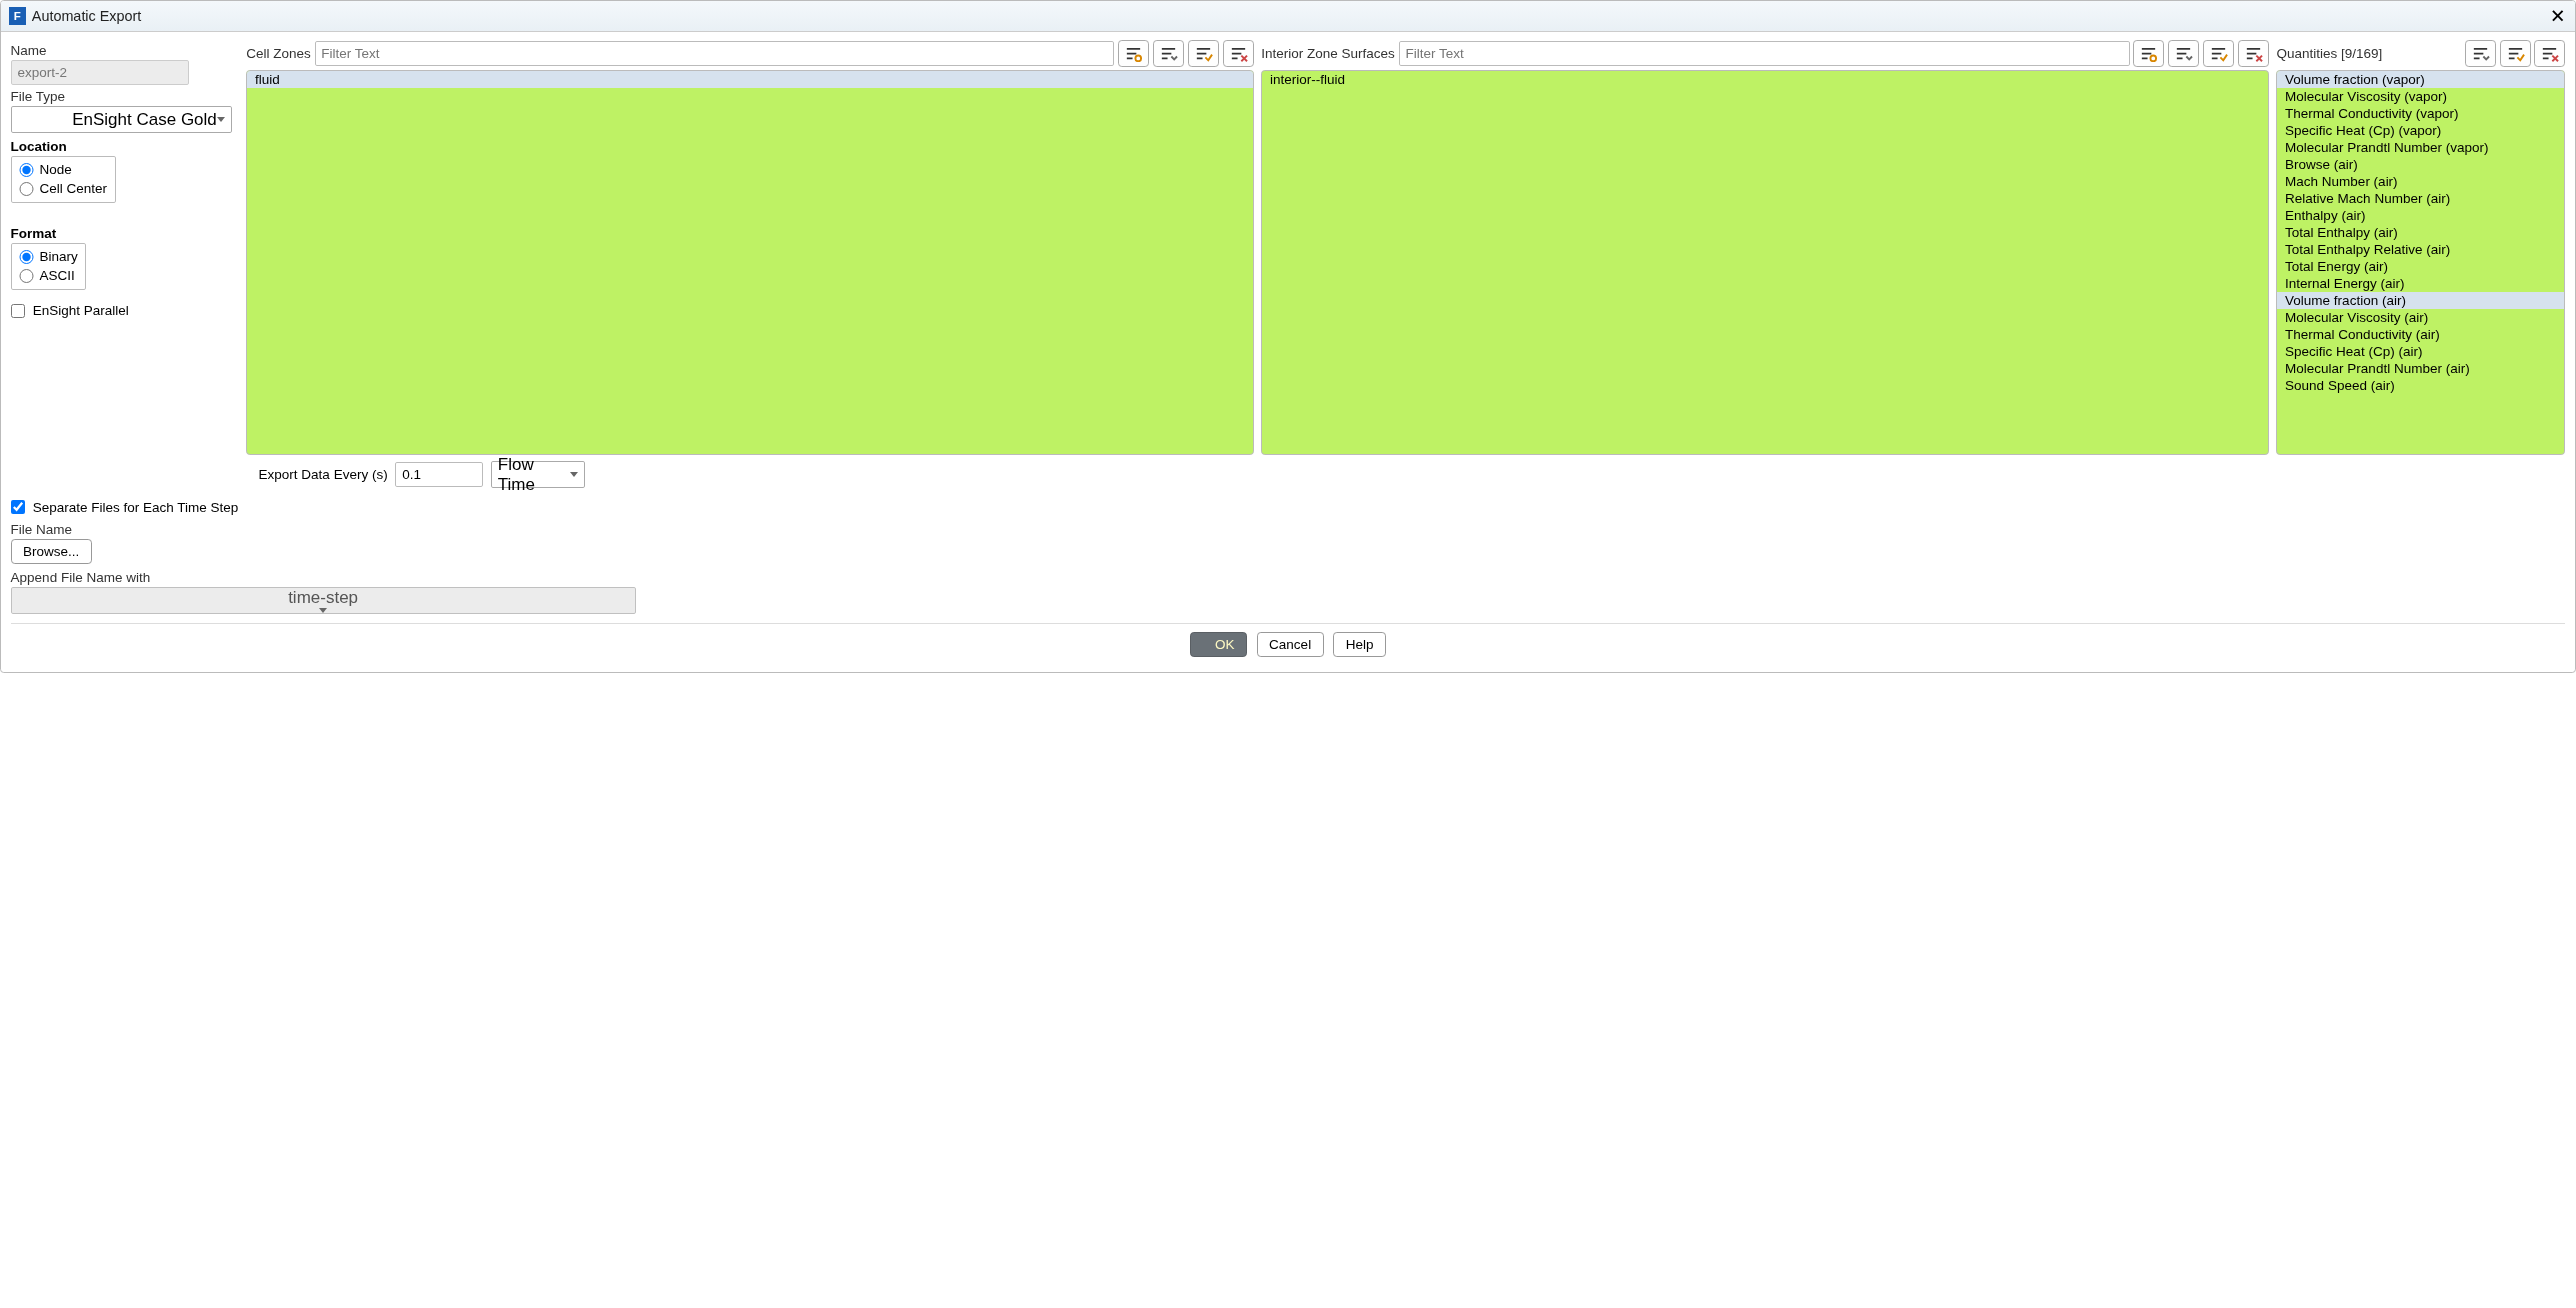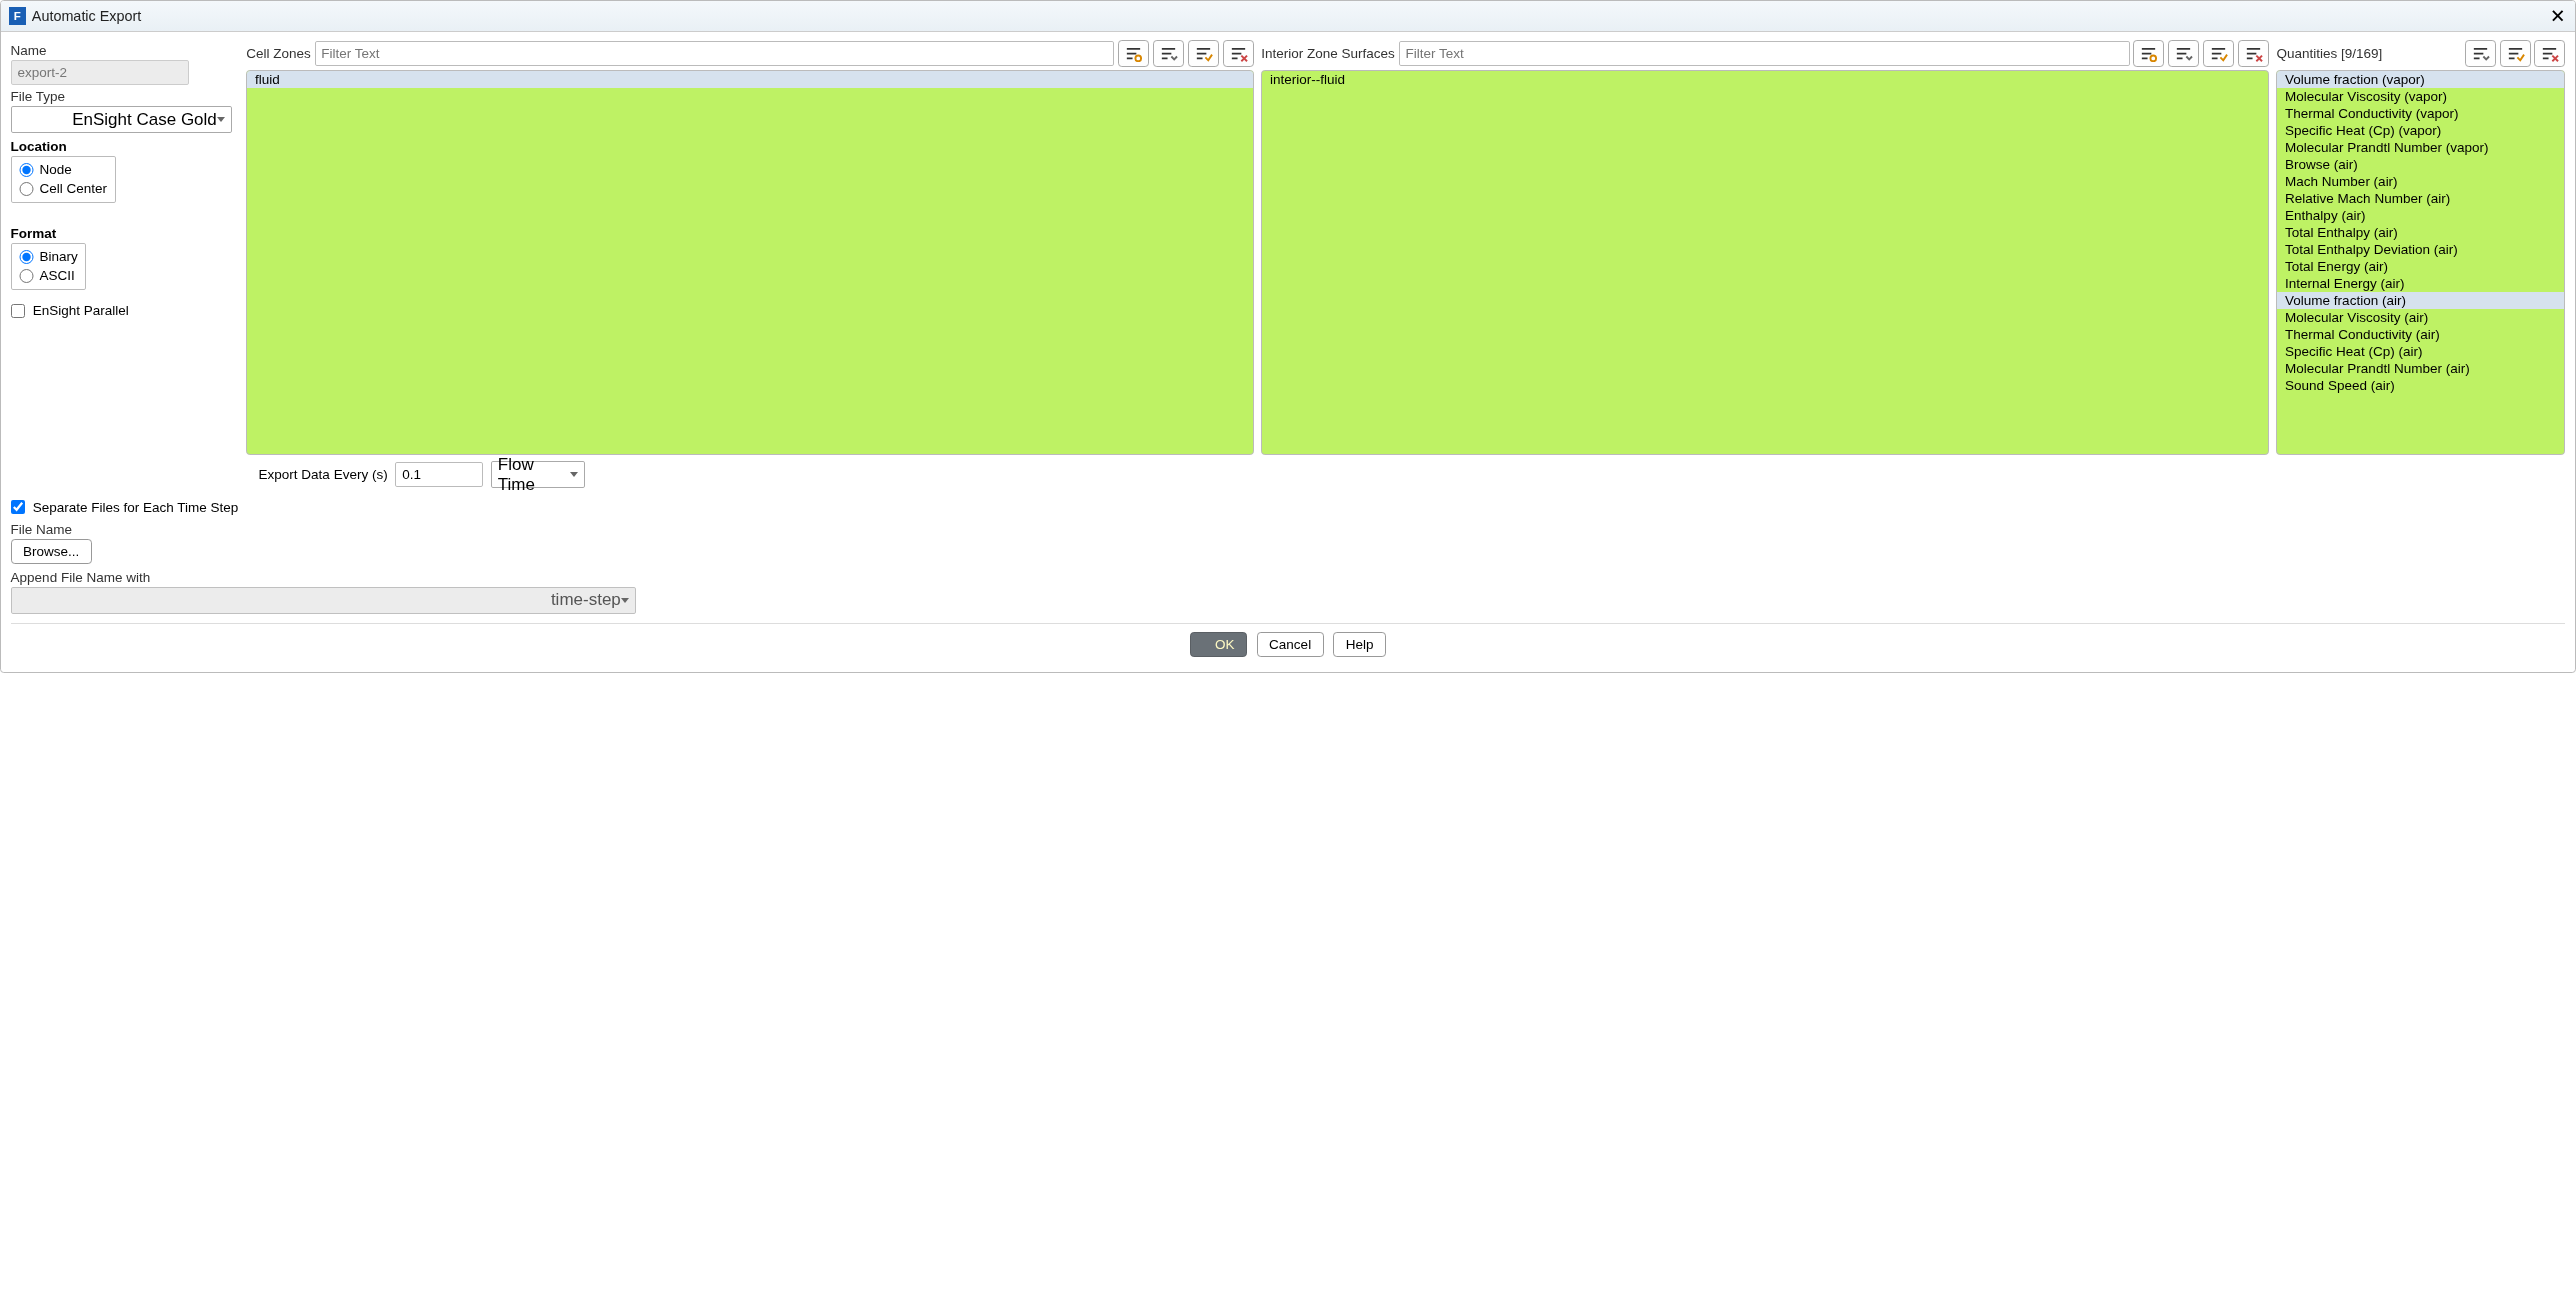--- a/index.html
+++ b/index.html
@@ -69,21 +69,21 @@
 hr.sep { border:none; border-top:1px solid #ddd; margin:9.6px 0 7.7px;}
 .footer { display:flex; justify-content:center; gap:9.6px; padding-bottom:9.6px;}
 
 .qcol { width:289px; flex: 0 0 289px; }
 
 .listbox::-webkit-scrollbar { width:15.4px; }
 .listbox::-webkit-scrollbar-track { background:#e6e6e6;}
 .listbox::-webkit-scrollbar-thumb { background:#b0b0b0;}
 .filenamerow { display:flex; gap:7.7px; align-items:center;}
 .filenamerow input { flex:1; max-width:553px;}
-.appendsel { width:625px;}
+.appendsel { width:625px;flex-direction:column;}
 </style>
 </head>
 <body>
 
 <div class="dialog">
   <div class="titlebar">
     <div class="icon">F</div>
     <div class="title">Automatic Export</div>
     <div class="close">
       <svg width="13.5" height="13.5" viewBox="0 0 14 14">
@@ -253,21 +253,21 @@
               <div class="listitem selected">Volume fraction (vapor)</div>
               <div class="listitem">Molecular Viscosity (vapor)</div>
               <div class="listitem">Thermal Conductivity (vapor)</div>
               <div class="listitem">Specific Heat (Cp) (vapor)</div>
               <div class="listitem">Molecular Prandtl Number (vapor)</div>
               <div class="listitem">Browse (air)</div>
               <div class="listitem">Mach Number (air)</div>
               <div class="listitem">Relative Mach Number (air)</div>
               <div class="listitem">Enthalpy (air)</div>
               <div class="listitem">Total Enthalpy (air)</div>
-              <div class="listitem">Total Enthalpy Deviation (air)</div>
+              <div class="listitem">Total Enthalpy Relative (air)</div>
               <div class="listitem">Total Energy (air)</div>
               <div class="listitem">Internal Energy (air)</div>
               <div class="listitem selected">Volume fraction (air)</div>
               <div class="listitem">Molecular Viscosity (air)</div>
               <div class="listitem">Thermal Conductivity (air)</div>
               <div class="listitem">Specific Heat (Cp) (air)</div>
               <div class="listitem">Molecular Prandtl Number (air)</div>
               <div class="listitem">Sound Speed (air)</div>
             </div>
         </div>

